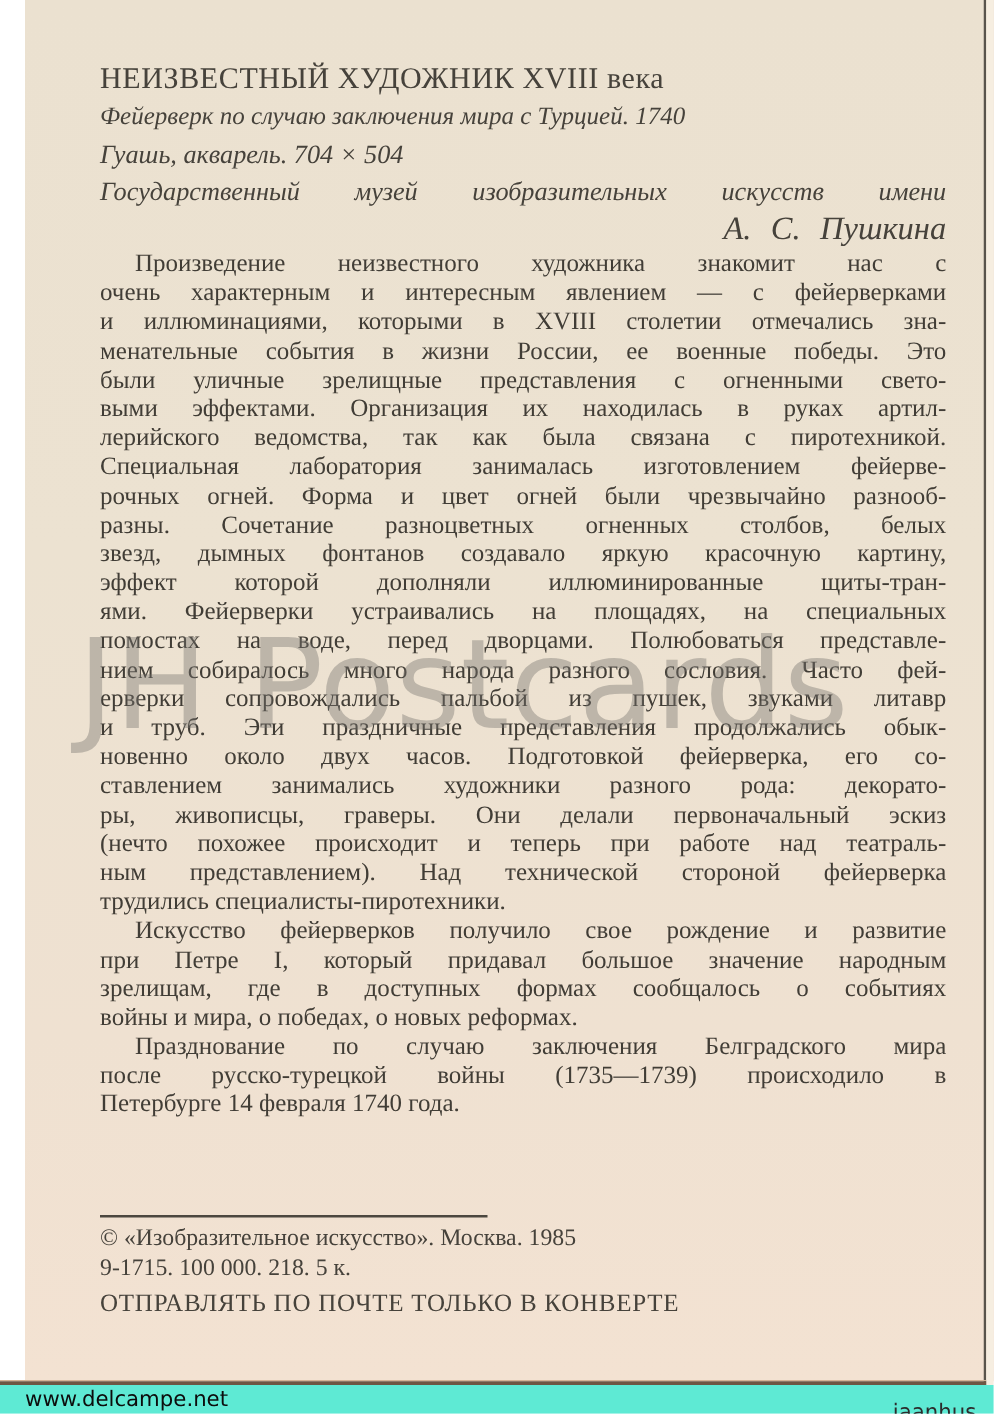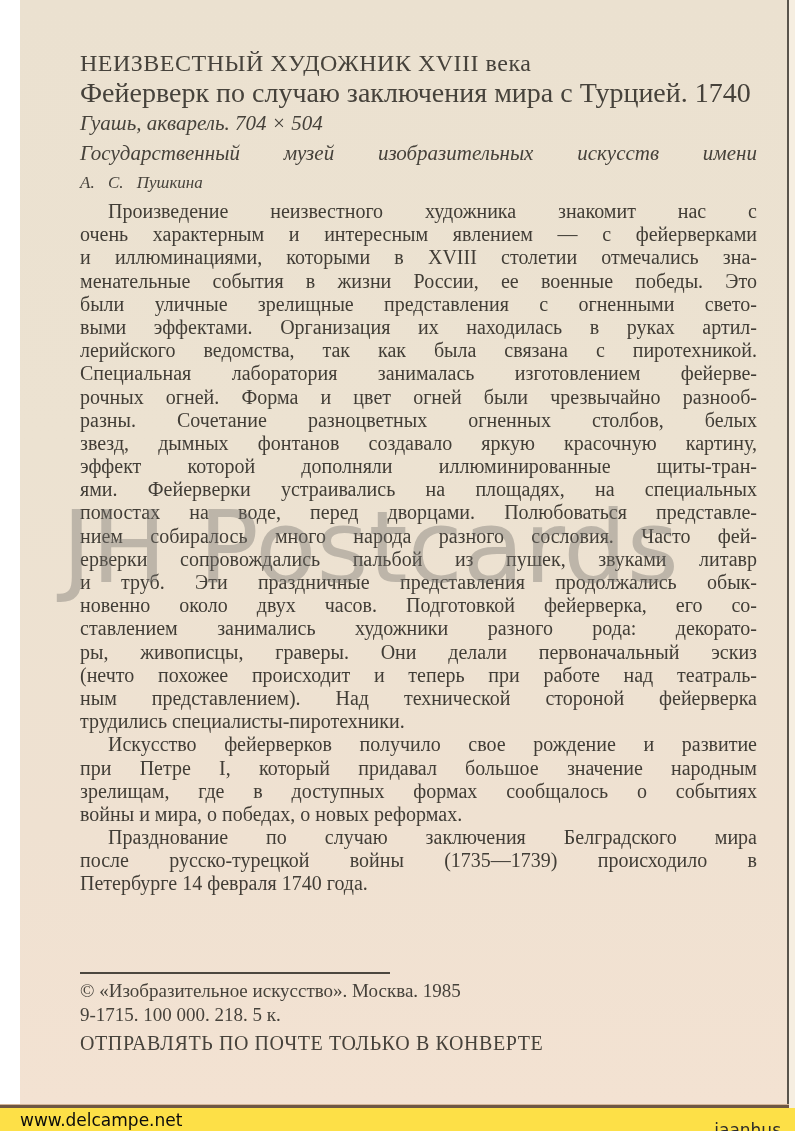--- a/index.html
+++ b/index.html
@@ -23,24 +23,24 @@
     position:absolute;left:0;top:1104px;width:789px;height:1px;background:#d4b496;
   }
   .edge-bottom{
     position:absolute;left:0;top:1105px;width:789px;height:3px;background:#6e5743;
   }
   .header{
     position:absolute;left:60px;top:48px;width:677px;color:#46423b;
   }
   .header .hline{line-height:30px;height:30px;white-space:nowrap;}
   .title{font-size:24px;letter-spacing:0.5px;}
-  .hsub{font-size:28px;}
+  .hsub{font-size:20px;font-style:italic;}
   .hital{font-size:21px;font-style:italic;}
   .hjust{font-size:21px;font-style:italic;text-align:justify;text-align-last:justify;white-space:normal;}
-  .hlast{font-size:17px;font-style:italic;word-spacing:9px;}
+  .hlast{font-size:26px;font-style:italic;word-spacing:9px;text-align:right;}
   .bodytext{
     position:absolute;left:60px;top:200px;width:677px;
     font-size:20px;line-height:23.2px;color:#413d36;
   }
   .bline{text-align:justify;text-align-last:justify;height:23.2px;overflow:visible;}
   .bline.ind{padding-left:28px;}
   .bline.last{text-align-last:left;}
   .rule{
     position:absolute;left:60px;top:972px;width:310px;height:2px;background:#4c473f;
   }
@@ -53,21 +53,21 @@
   .mailnotice{
     position:absolute;left:60px;top:1032px;width:677px;font-size:20px;letter-spacing:0.6px;color:#46423b;white-space:nowrap;
   }
   .watermark{
     position:absolute;left:62px;top:498px;z-index:5;pointer-events:none;
     font-family:"DejaVu Sans","Liberation Sans",sans-serif;
     font-size:100px;line-height:1;white-space:nowrap;
     color:rgba(118,115,109,0.40);
   }
   .footer{
-    position:absolute;left:0;top:1108px;width:795px;height:23px;background:#fde047;
+    position:absolute;left:0;top:1108px;width:795px;height:23px;background:#5eead4;
     font-family:"DejaVu Sans","Liberation Sans",sans-serif;
   }
   .footer-site{
     position:absolute;left:20px;top:2px;font-size:17px;color:#0c0c0c;
   }
   .footer-seller{
     position:absolute;right:14px;top:2px;font-size:17px;color:#2b2b2b;margin-top:10px;
   }
 </style>
 </head>

